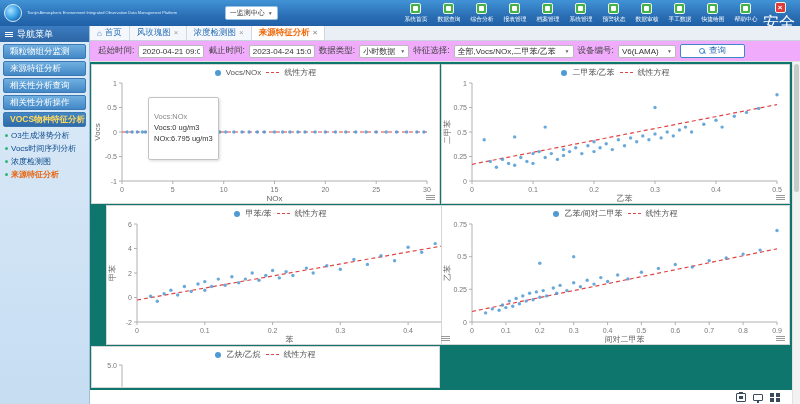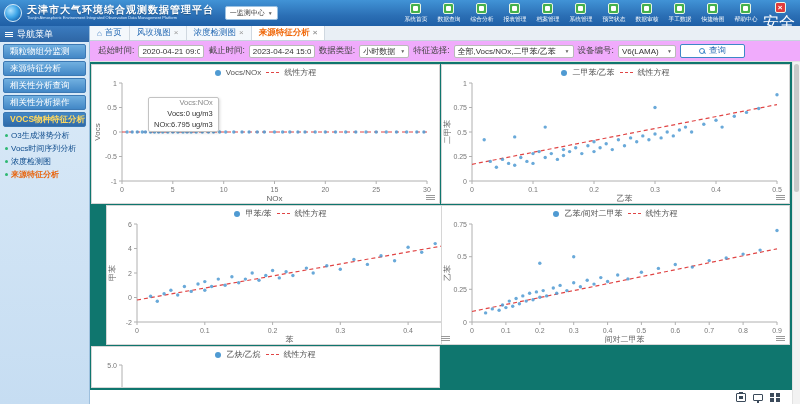--- a/index.html
+++ b/index.html
@@ -86,21 +86,21 @@
   .p5 { left:1px; top:284px; width:349px; height:42px; }
   .legend { position:absolute; top:2px; left:0; right:0; display:flex; justify-content:center;
     align-items:center; gap:5px; font-size:8px; color:#555; z-index:3; cursor:pointer; }
   .legend .dot { width:6px; height:6px; border-radius:50%; background:#4f9ad2; }
   .legend .dash { width:13px; height:0; border-top:1px dashed #e04545; }
   .plot { position:absolute; left:0; top:0; right:0; bottom:0; }
   .chart-menu { position:absolute; right:4px; bottom:3px; width:9px; display:flex; flex-direction:column; gap:1px; z-index:3; cursor:pointer; }
   .chart-menu i { display:block; height:1px; background:#9a9a9a; }
   .tooltip { position:absolute; left:56px; top:32px; z-index:5; background:rgba(255,255,255,.96);
     border:1px solid #c3c3c3; border-radius:2px; box-shadow:1px 1px 3px rgba(0,0,0,.15);
-    padding:0 5px; font-size:7.5px; line-height:1.45; color:#333;text-align:right; }
+    padding:14px 5px; font-size:7.5px; line-height:1.45; color:#333; }
   .tooltip .t0 { color:#888; }
   
   .vscroll { position:absolute; right:0; top:36px; width:8px; height:342px; background:#f2f2f2; border-left:1px solid #e2e2e2; }
   .vthumb { position:absolute; left:1px; top:2px; width:5px; height:128px; background:#c9c9c9; border-radius:3px; }
   
   .bottombar { position:absolute; left:0; bottom:0; width:702px; height:14px; background:#fff;
     display:flex; justify-content:flex-end; align-items:center; gap:7px; padding-right:12px; }
   .bicon { width:10px; height:9px; position:relative; cursor:pointer; }
   .bi-print { border:1px solid #3b4a5a; border-radius:1px; }
   .bi-print::before { content:""; position:absolute; left:2px; top:-2px; width:4px; height:2px; background:#3b4a5a; }
@@ -112,21 +112,20 @@
     linear-gradient(#3b4a5a,#3b4a5a) 6px 0/4px 4px no-repeat,
     linear-gradient(#3b4a5a,#3b4a5a) 0 5px/4px 4px no-repeat,
     linear-gradient(#3b4a5a,#3b4a5a) 6px 5px/4px 4px no-repeat; }
 </style>
 </head>
 <body>
 
 <div class="header">
   <div class="logo"></div>
   <div class="titles">
-    <div class="title">天津市大气环境综合观测数据管理平台</div>
     <div class="subtitle">Tianjin Atmospheric Environment Integrated Observation Data Management Platform</div>
   </div>
   <div class="station">
     <span>一监测中心</span>
     <span class="arr">▼</span>
   </div>
   <div class="nav">
     <div class="nav-item">
         <span class="nav-ic">
           <i></i>

